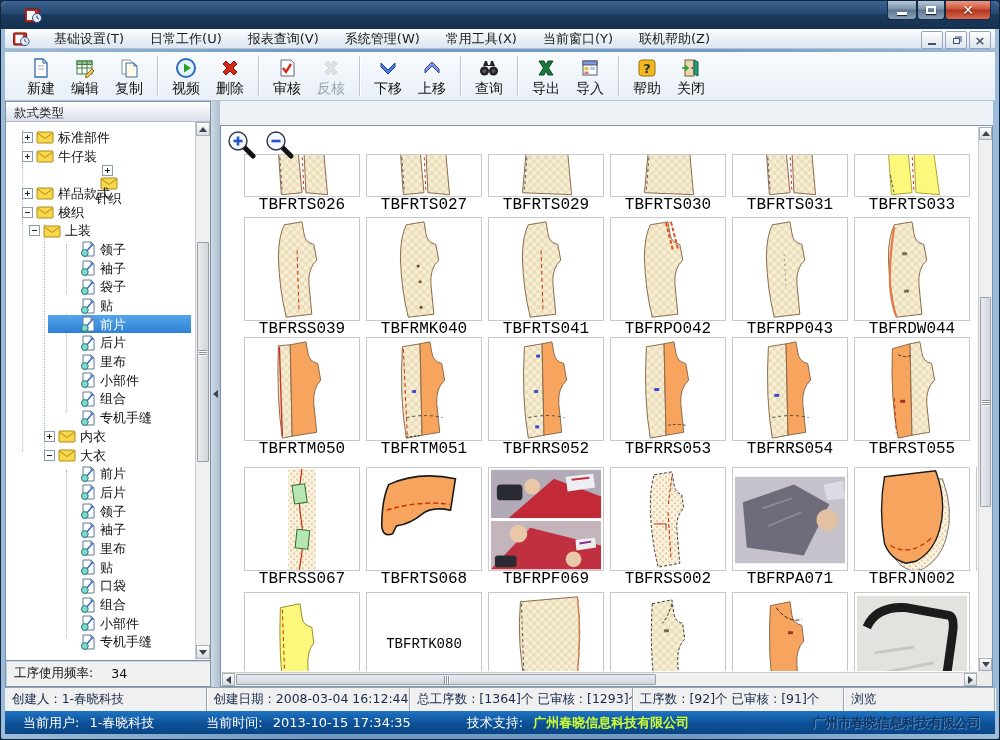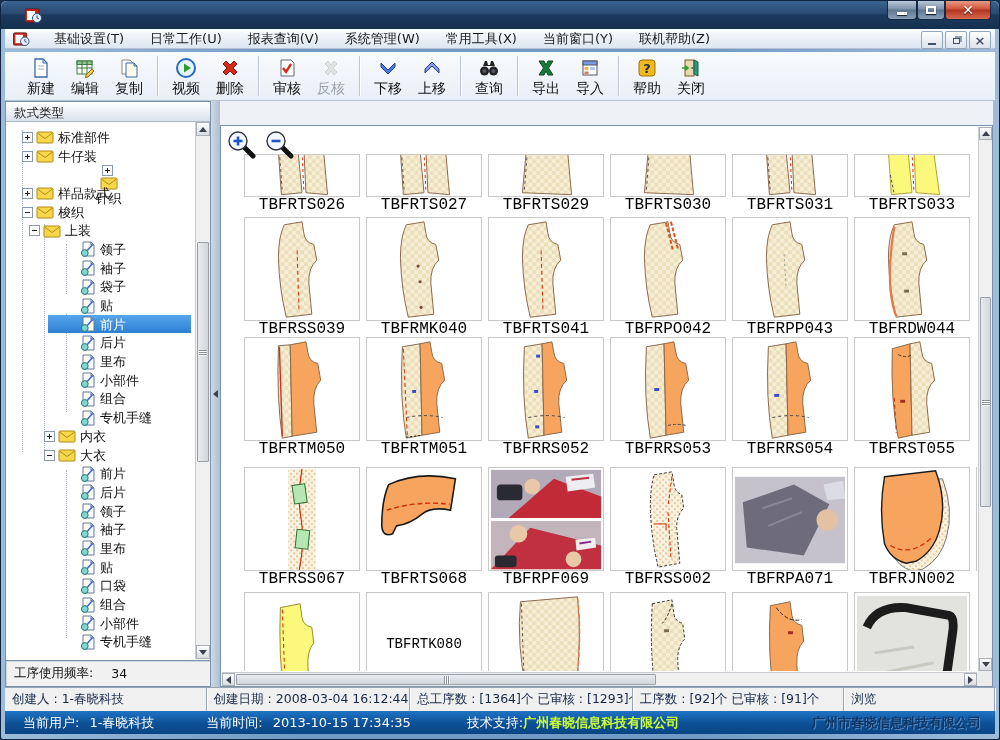--- a/index.html
+++ b/index.html
@@ -119,21 +119,21 @@
 
   
   .status1 { position:absolute; left:4px; right:4px; bottom:28px; height:24px; background:#f0f0f0;
     border-top:1px solid #9aa4b0; display:flex; align-items:center; font-size:12.5px; color:#16294a; }
   .st-sec { padding-left:7px; height:100%; display:flex; align-items:center;
     border-right:1px solid #9aa4b0; box-shadow:1px 0 0 #fff; white-space:nowrap; overflow:hidden; }
   .bottombar { position:absolute; left:4px; right:4px; bottom:5px; height:23px;
     background:linear-gradient(#1f74c4,#0d5096 55%,#0a4584); display:flex; align-items:center;
     font-size:13px; color:#fff; padding-left:18px; }
   .bb-val { margin-left:10px; }
-  .support-val { color:#cf3; font-weight:bold; }
+  .support-val { color:#cf3; margin-left:10px; font-weight:bold; }
   .watermark { margin-left:auto; margin-right:14px; color:#0d3766; font-weight:bold;
     text-shadow:1px 1px 0 rgba(140,185,230,.55); }
 </style>
 </head>
 <body>
 
 <svg width="0" height="0" style="position:absolute">
   <defs>
     <pattern id="chk" patternUnits="userSpaceOnUse" width="8" height="8">
       <rect width="8" height="8" fill="#f7eed6"></rect>

